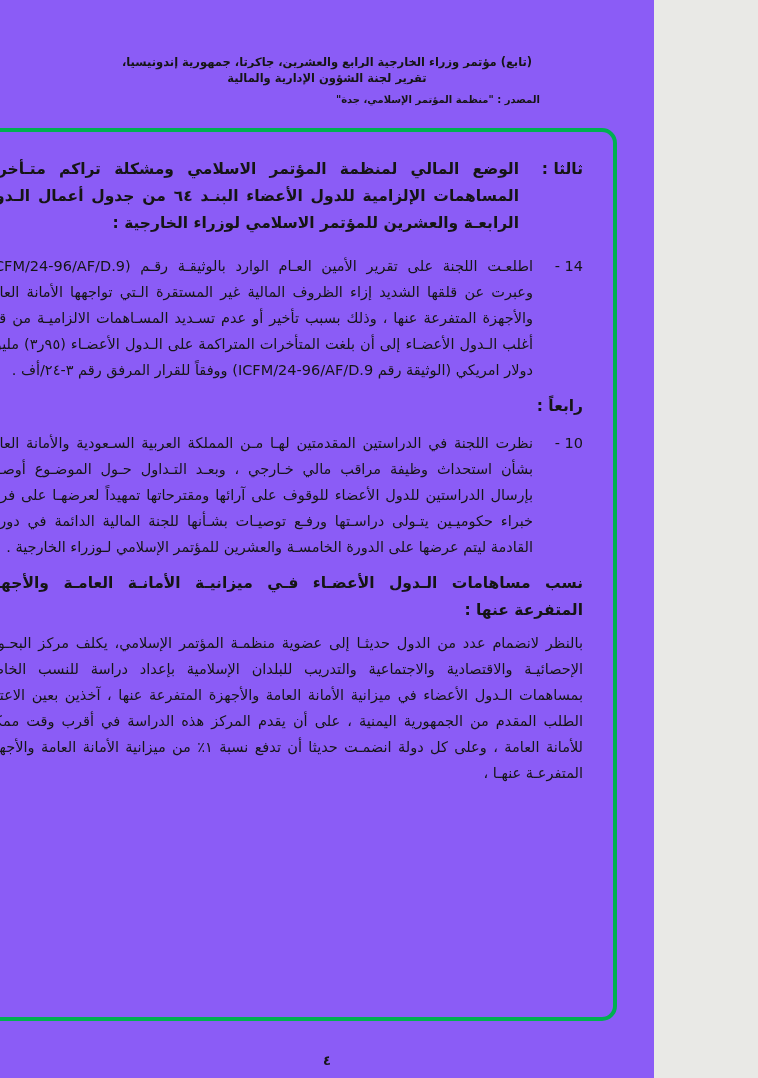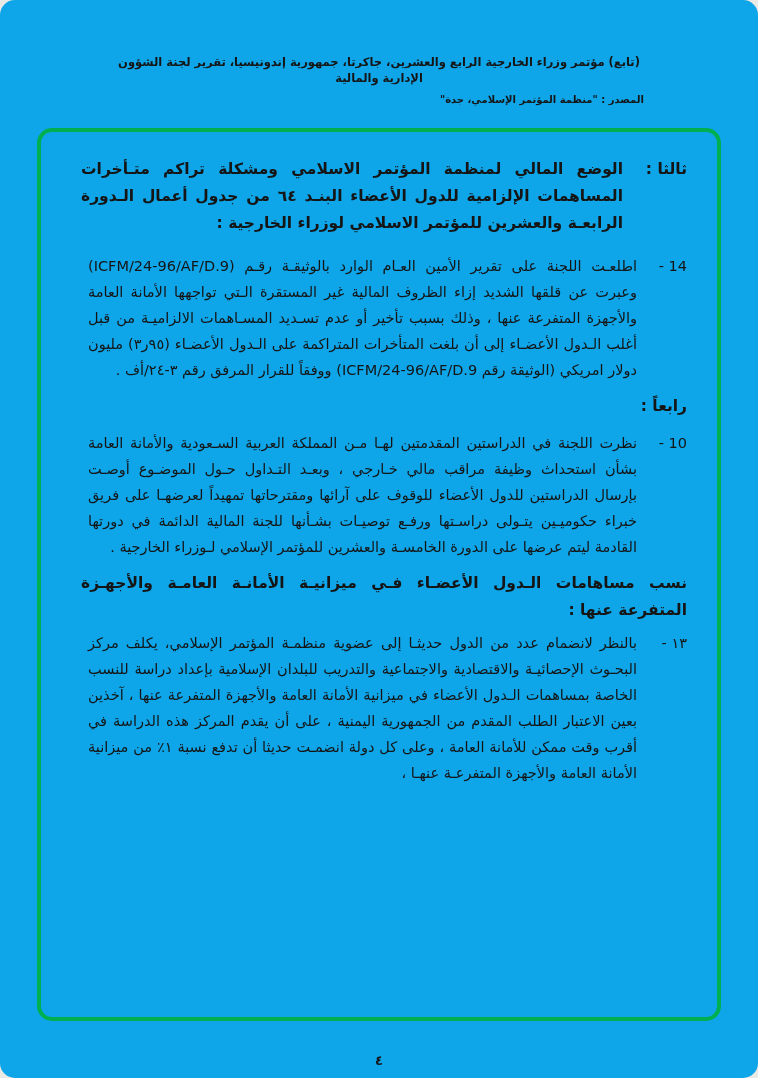--- a/index.html
+++ b/index.html
@@ -3,26 +3,25 @@
 <meta charset="utf-8">
 <style>
   html, body { margin: 0; padding: 0; }
   body {
     width: 758px; height: 1078px;
     background: #e9e9e6;
     font-family: "DejaVu Sans", sans-serif;
   }
   .page {
     position: relative;
-    width: 758px; height: 1078px;
-    background: #0ea5e9;
+    width: 654px; height: 1078px;
+    background: #8b5cf6;
     direction: rtl;
     color: #151515;
     overflow: hidden;
-    border-radius: 15px;
   }
 
   
   .doc-header { position: absolute; top: 54px; right: 112px; left: 112px; }
   .header-line1 {
     font-size: 11.5px; font-weight: bold; text-align: center; line-height: 16px;
   }
   .header-line2 {
     font-size: 10px; font-weight: bold; text-align: right;
     margin-top: 8px; padding-right: 2px;
@@ -106,21 +105,20 @@
         <span class="para-number">10 -</span>
         <span class="para-text">نظرت اللجنة في الدراستين المقدمتين لهـا مـن المملكة العربية السـعودية والأمانة العامة بشأن استحداث وظيفة مراقب مالي خـارجي ، وبعـد التـداول حـول الموضـوع أوصـت بإرسال الدراستين للدول الأعضاء للوقوف على آرائها ومقترحاتها تمهيداً لعرضهـا على فريق خبراء حكوميـين يتـولى دراسـتها ورفـع توصيـات بشـأنها للجنة المالية الدائمة في دورتها القادمة ليتم عرضها على الدورة الخامسـة والعشرين للمؤتمر الإسلامي لـوزراء الخارجية .</span>
       </div>
     </section>
 
     <section class="doc-section section-fifth">
       <div class="section-heading">
         <span class="section-title">نسب مساهامات الـدول الأعضـاء فـي ميزانيـة الأمانـة العامـة والأجهـزة المتفرعة عنها :</span>
       </div>
       <div class="doc-paragraph">
-        <span class="para-number">١٣ -</span>
         <span class="para-text">بالنظر لانضمام عدد من الدول حديثـا إلى عضوية منظمـة المؤتمر الإسلامي، يكلف مركز البحـوث الإحصائيـة والاقتصادية والاجتماعية والتدريب للبلدان الإسلامية بإعداد دراسة للنسب الخاصة بمساهمات الـدول الأعضاء في ميزانية الأمانة العامة والأجهزة المتفرعة عنها ، آخذين بعين الاعتبار الطلب المقدم من الجمهورية اليمنية ، على أن يقدم المركز هذه الدراسة في أقرب وقت ممكن للأمانة العامة ، وعلى كل دولة انضمـت حديثا أن تدفع نسبة ١٪ من ميزانية الأمانة العامة والأجهزة المتفرعـة عنهـا ،</span>
       </div>
     </section>
 
   </div>
 
   <footer>
     <div class="page-number">٤</div>
   </footer>
 

